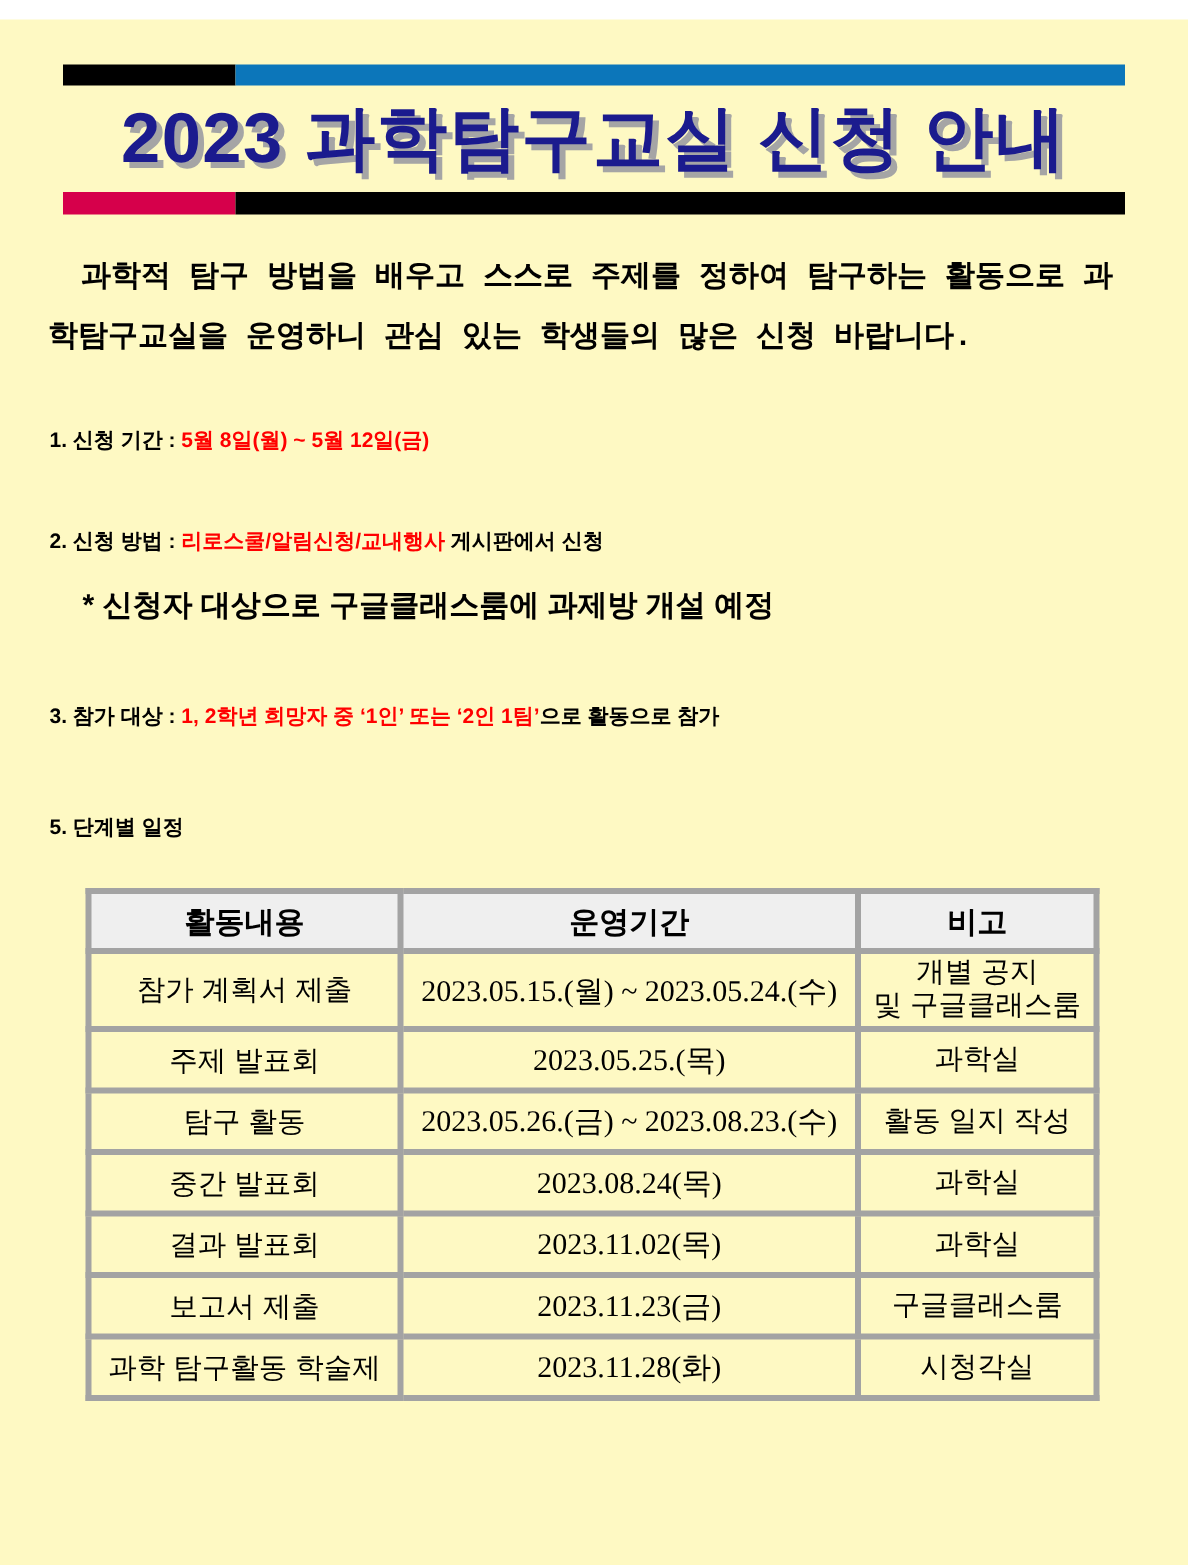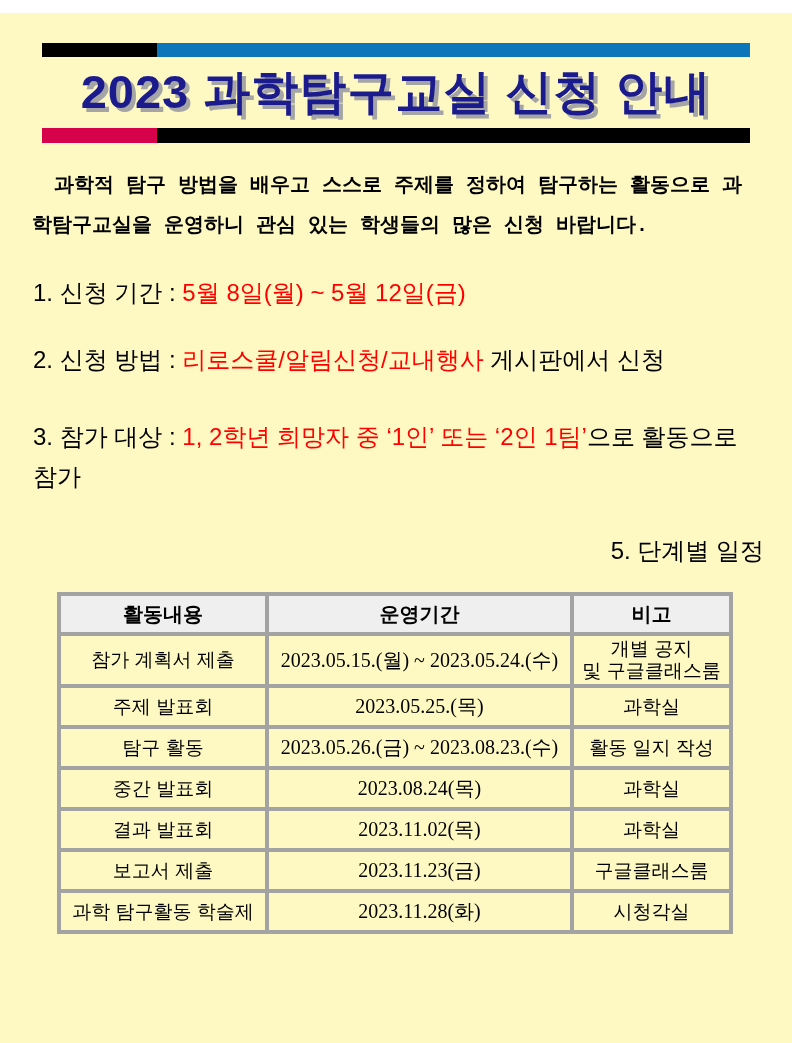--- a/index.html
+++ b/index.html
@@ -33,32 +33,32 @@
     white-space:nowrap;
   }
   
   .intro{
     margin:23px 30px 0 32px;
     font-size:20px;font-weight:700;line-height:40px;color:#000;
     text-indent:22px;word-break:break-all;font-family:Liberation Mono, monospace;
   }
   .item{
     margin:27px 28px 0 33px;
-    font-size:24px;font-weight:400;line-height:40px;color:#000;
+    font-size:14px;font-weight:700;line-height:40px;color:#000;
     word-break:break-all;
   }
   .item.hanging{padding-left:26px;text-indent:-26px;}
   .item .hl-red{color:var(--red-text);}
   .item .hl-blue{color:var(--blue-text);}
   .sub-note{
     margin:8px 28px 0 55px;
     font-size:20px;font-weight:700;line-height:32px;color:#000;
   }
   .item-3{margin-top:37px;}
-  .item-5{margin-top:34px;text-align:right;}
+  .item-5{margin-top:34px;}
   
   .schedule-table{
     margin:21px 0 0 57px;width:672px;
     border-collapse:collapse;border:2px solid #000;
     table-layout:fixed;
   }
   .schedule-table th,.schedule-table td{
     border:4px solid #a3a3a3;text-align:center;vertical-align:middle;
     color:#000;
   }
@@ -89,20 +89,21 @@
       <div class="seg-a"></div>
       <div class="seg-b"></div>
     </div>
   </div>
 
   <p class="intro">과학적 탐구 방법을 배우고 스스로 주제를 정하여 탐구하는 활동으로 과학탐구교실을 운영하니 관심 있는 학생들의 많은 신청 바랍니다.</p>
 
   <p class="item item-1"><span>1. 신청 기간 : </span><span class="hl-red">5월 8일(월) ~ 5월 12일(금)</span></p>
 
   <p class="item item-2"><span>2. 신청 방법 : </span><span class="hl-red">리로스쿨/알림신청/교내행사</span><span> 게시판에서 신청</span></p>
+  <p class="sub-note">* 신청자 대상으로 구글클래스룸에 과제방 개설 예정</p>
 
   <p class="item item-3"><span>3. 참가 대상 : </span><span class="hl-red">1, 2학년 희망자 중 ‘1인’ 또는 ‘2인 1팀’</span><span>으로 활동으로 참가</span></p>
 
 
   <p class="item item-5">5. 단계별 일정</p>
 
   <table class="schedule-table">
     <colgroup>
       <col class="col-activity">
         <col class="col-period">

